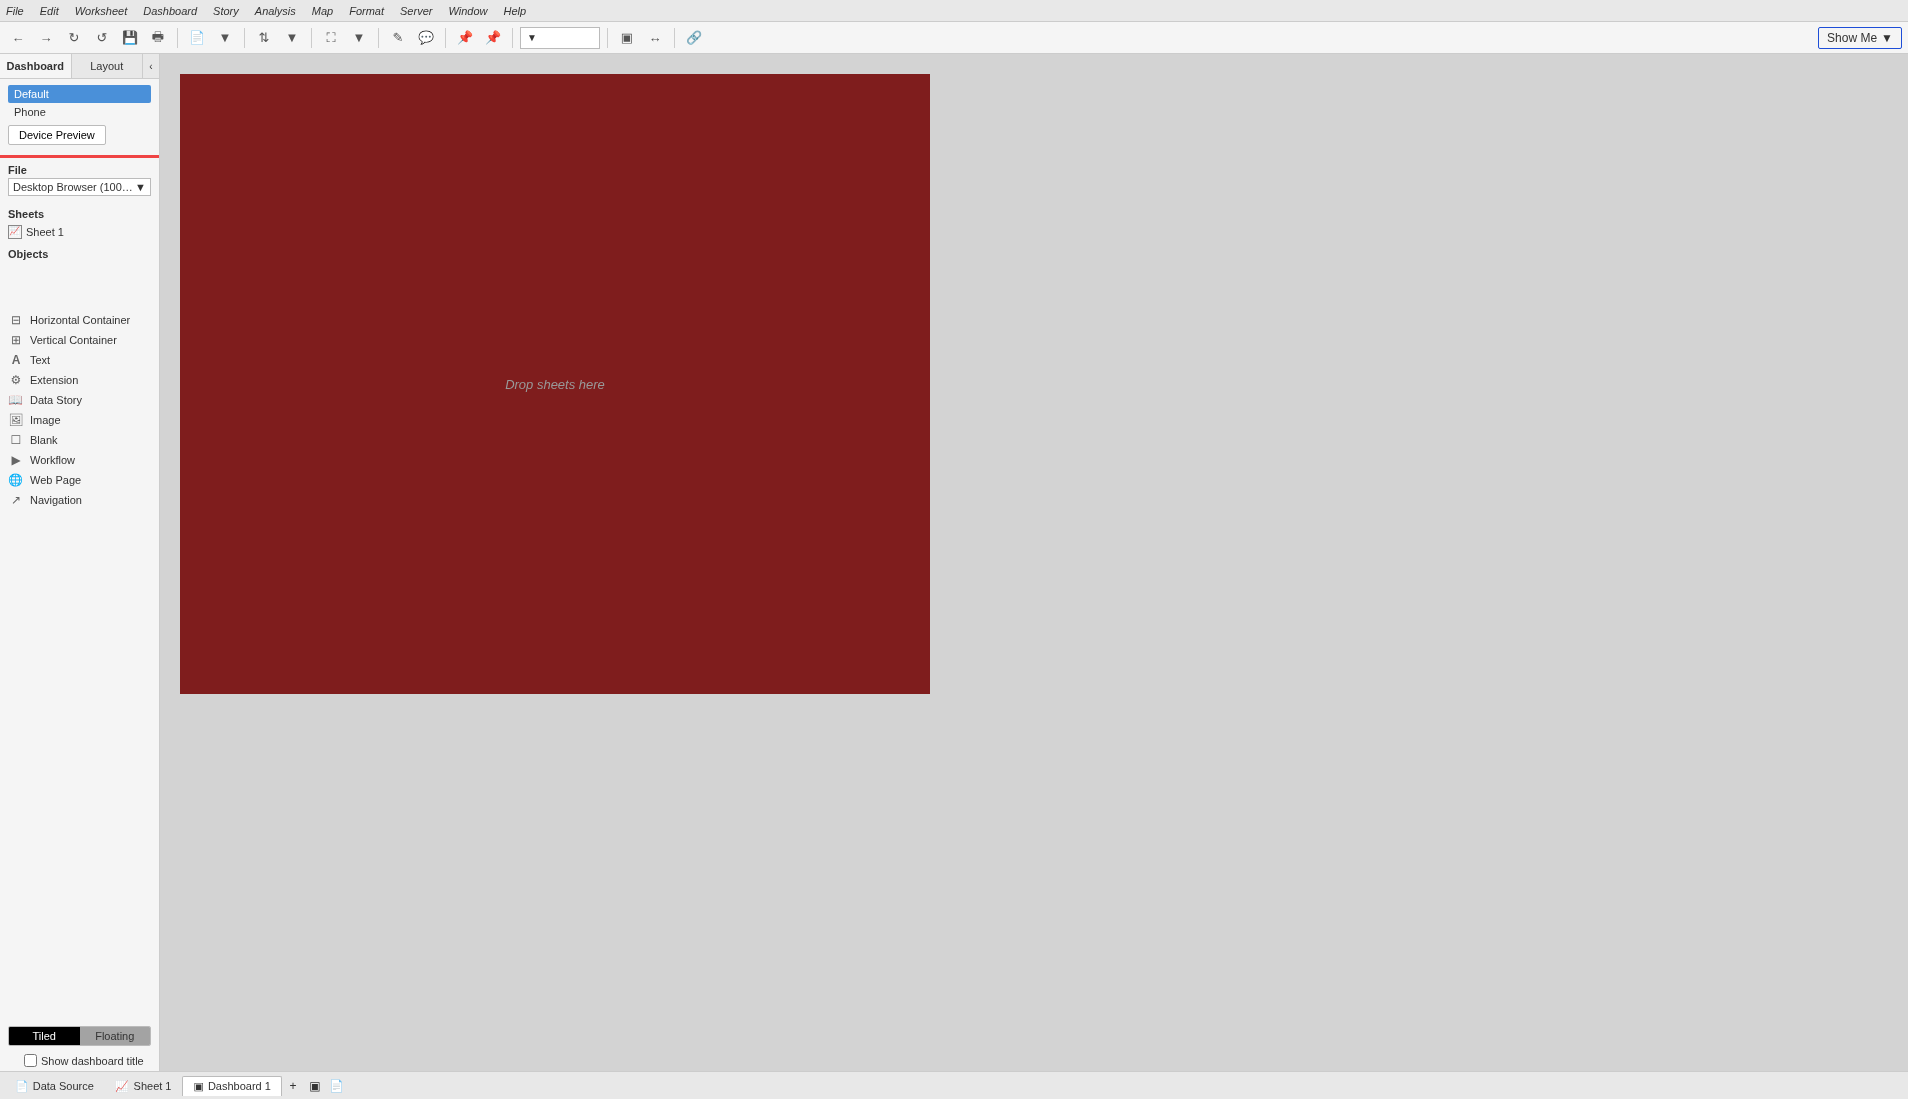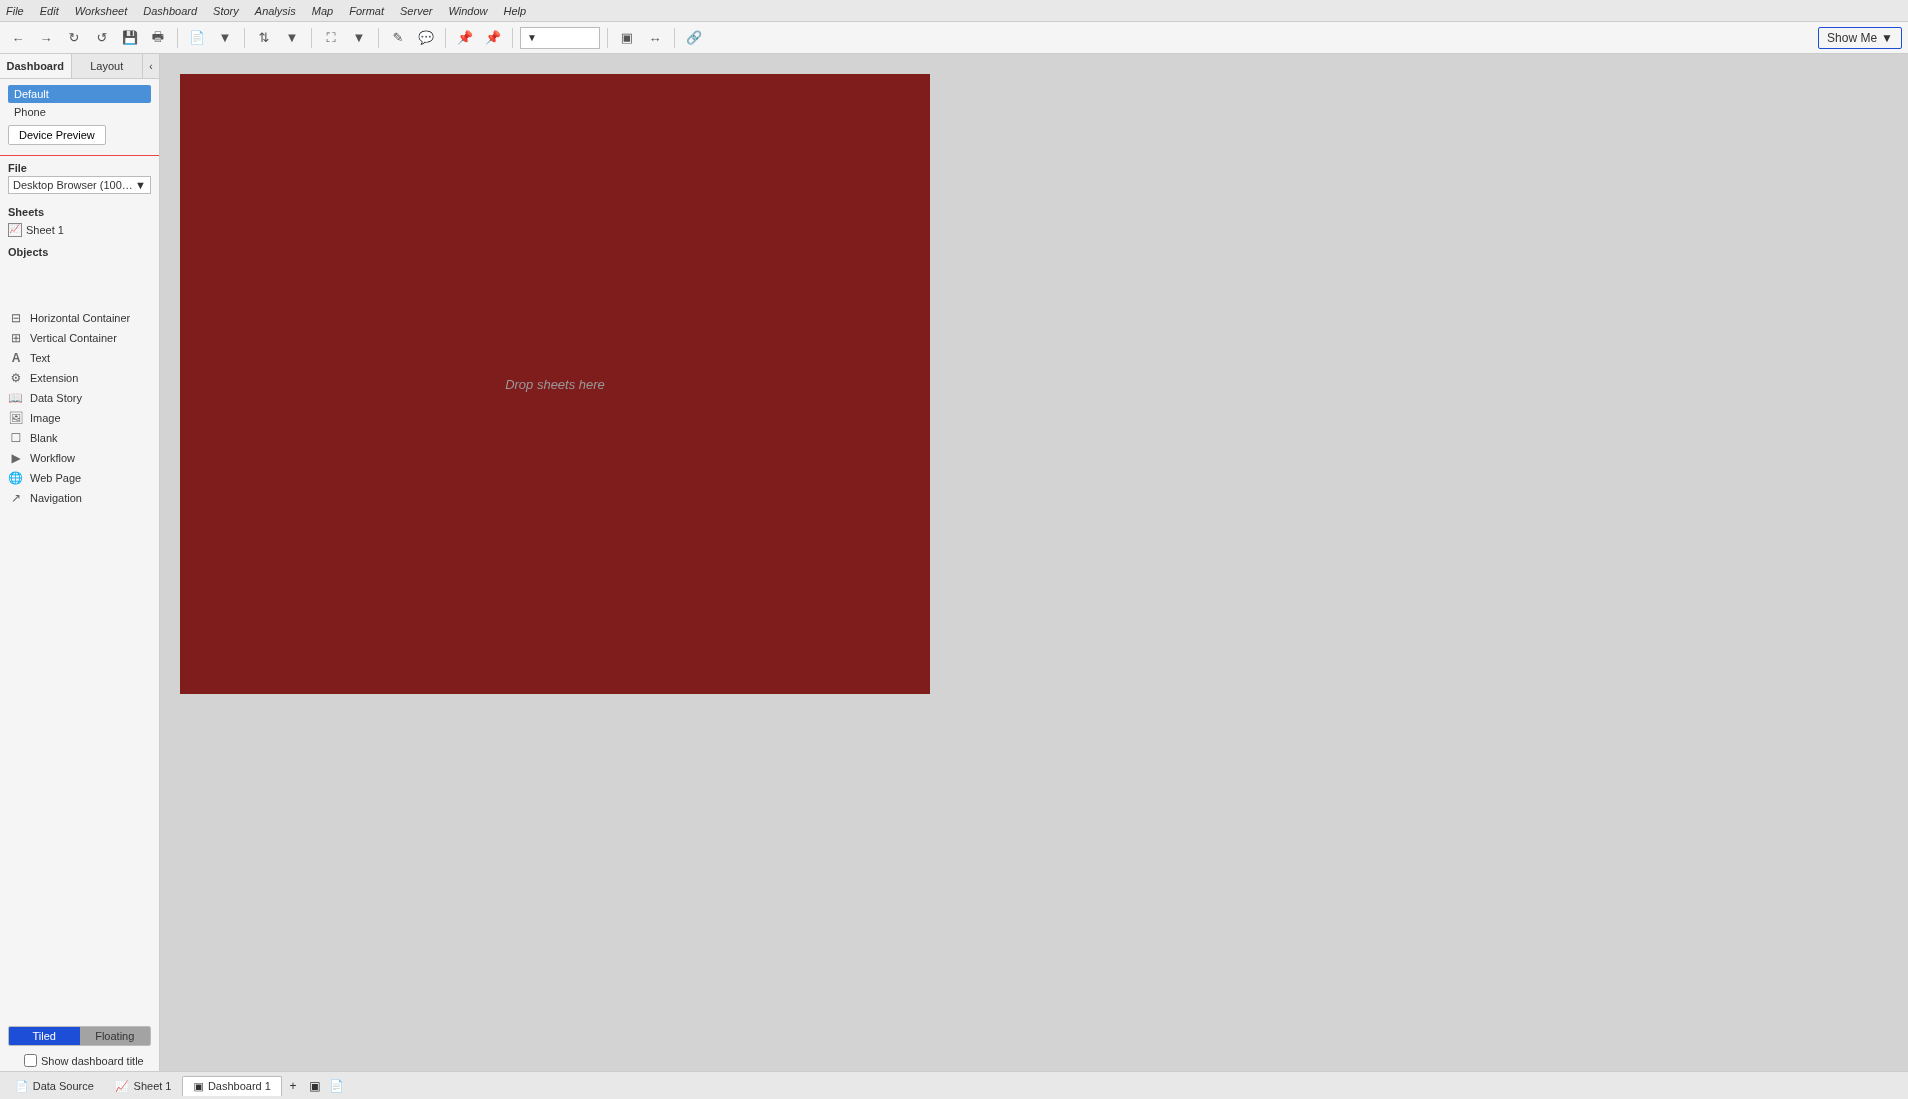--- a/index.html
+++ b/index.html
@@ -40,21 +40,21 @@
     .left-panel { width: 160px; min-width: 160px; background: #f5f5f5; border-right: 1px solid #ccc; display: flex; flex-direction: column; overflow: hidden; }
 
     
     .panel-tabs { display: flex; border-bottom: 1px solid #ccc; background: #e8e8e8; }
     .panel-tab { flex: 1; text-align: center; padding: 6px 4px; font-size: 11px; cursor: pointer; border-right: 1px solid #ccc; }
     .panel-tab:last-child { border-right: none; }
     .panel-tab.active { background: #f5f5f5; font-weight: bold; }
     .panel-tab-arrow { display: flex; align-items: center; justify-content: center; width: 16px; cursor: pointer; font-size: 10px; }
 
     
-    .panel-section { padding: 6px 8px; border-bottom: 1px solid #ef4444; }
+    .panel-section { padding: 6px 8px; border-bottom: 3px solid #ef4444; }
     .device-item { padding: 3px 6px; font-size: 11px; cursor: pointer; border-radius: 2px; }
     .device-item.active { background: #4a90d9; color: white; }
     .device-preview-btn {
       display: inline-block; border: 1px solid #bbb; background: white;
       padding: 3px 10px; font-size: 11px; margin: 4px 0; cursor: pointer;
       border-radius: 2px;
     }
 
     
     .size-label { font-size: 11px; font-weight: bold; padding: 6px 8px 2px; }
@@ -70,21 +70,21 @@
 
     
     .objects-label { font-size: 11px; font-weight: bold; padding: 6px 8px 2px; }
     .objects-list { overflow-y: auto; flex: 1; }
     .object-item { display: flex; align-items: center; gap: 6px; padding: 3px 8px; font-size: 11px; cursor: grab; }
     .object-icon { font-size: 12px; color: #666; width: 16px; text-align: center; }
 
     
     .layout-toggle { display: flex; margin: 4px 8px; border: 1px solid #bbb; border-radius: 2px; overflow: hidden; }
     .layout-toggle-btn { flex: 1; text-align: center; padding: 3px 6px; font-size: 11px; cursor: pointer; background: #a3a3a3; }
-    .layout-toggle-btn.active { background: #1d4ed8; color: white; }
+    .layout-toggle-btn.active { background: #000000; color: white; }
 
     
     .show-dashboard-title { display: flex; align-items: center; gap: 4px; padding: 4px 8px; font-size: 11px; margin-left: 16px; }
     .show-dashboard-title input[type=checkbox] { width: 13px; height: 13px; }
 
     
     .canvas-area { flex: 1; background: #d3d3d3; display: flex; align-items: flex-start; justify-content: flex-start; overflow: auto; padding: 20px; }
     .canvas-board {
       background: #7f1d1d; position: relative;
       width: 750px; height: 620px; min-width: 750px;

